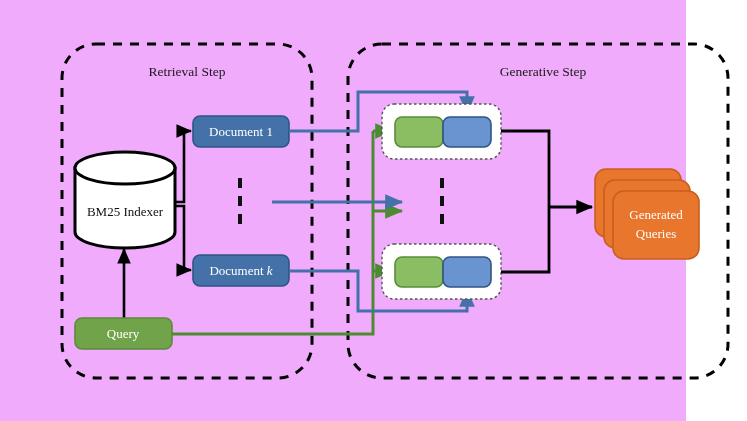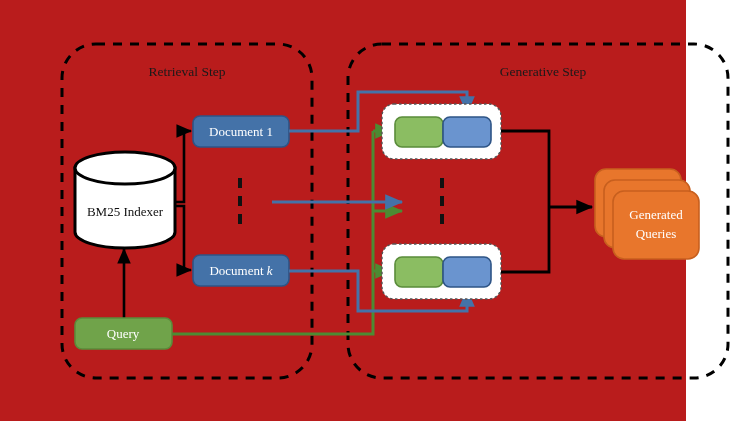--- a/index.html
+++ b/index.html
@@ -10,21 +10,21 @@
   body {
     width: 747px;
     height: 421px;
     font-family: "Liberation Serif", serif;
     overflow: hidden;
   }
   #diagram-root {
     position: relative;
     width: 686px;
     height: 421px;
-    background: #b91c1c;
+    background: #f0abfc;
   }
   svg#diagram-svg {
     display: block;
     width: 747px;
     height: 421px;
   }
   .panel-label {
     font-family: "Liberation Serif", serif;
     font-size: 13.5px;
     fill: #1a1a1a;

